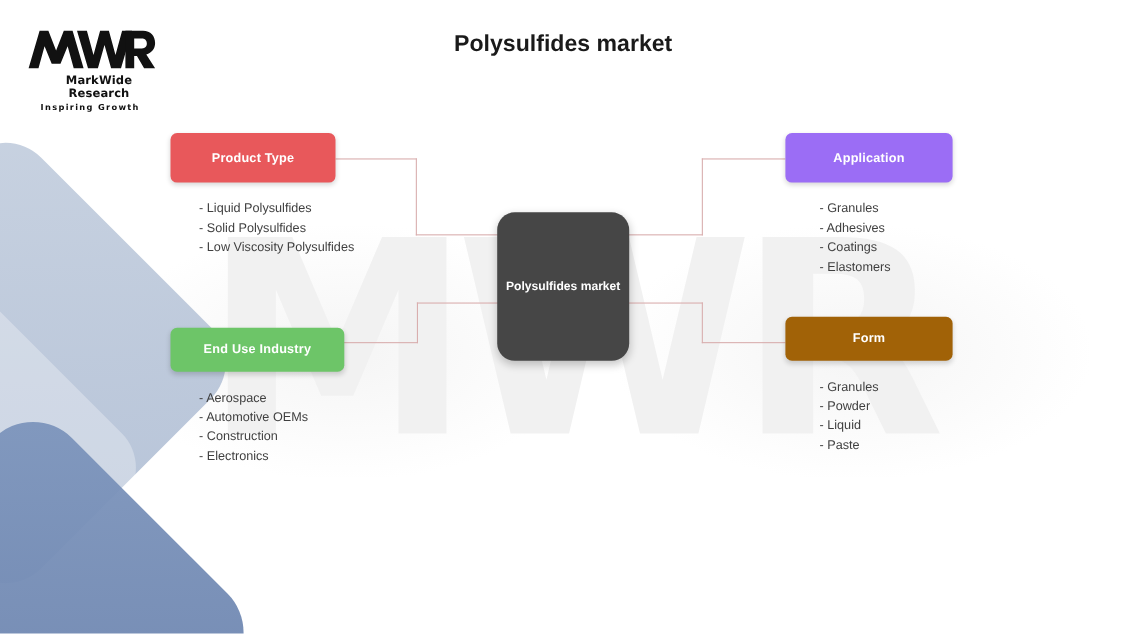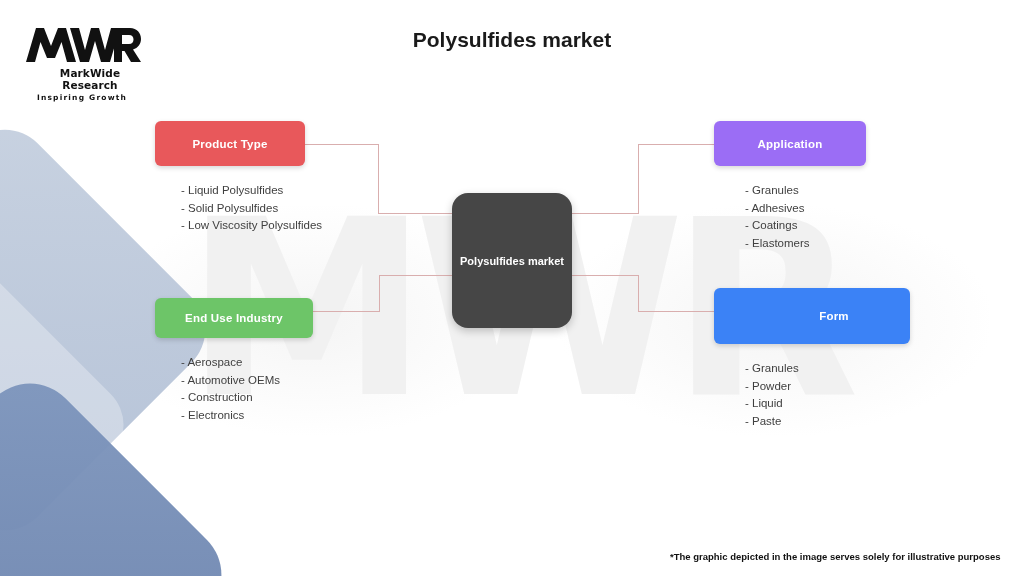--- a/index.html
+++ b/index.html
@@ -185,26 +185,25 @@
     </div>
     <div class="cat-list" style="padding-left:26px;">
       <div>- Aerospace</div>
       <div>- Automotive OEMs</div>
       <div>- Construction</div>
       <div>- Electronics</div>
     </div>
   </div>
 
   <div class="cat" style="left:714px;top:288px;">
-    <div class="cat-box" style="width:152px;height:56px;background:#3b82f6;padding-left:44px;">
+    <div class="cat-box" style="width:152px;height:40px;background:#a16207;">
       <span>Form</span>
     </div>
     <div class="cat-list" style="padding-left:31px;">
       <div>- Granules</div>
       <div>- Powder</div>
       <div>- Liquid</div>
       <div>- Paste</div>
     </div>
   </div>
 
-  <div class="disclaimer">*The graphic depicted in the image serves solely for illustrative purposes</div>
 
 </div>
 
 </body></html>

